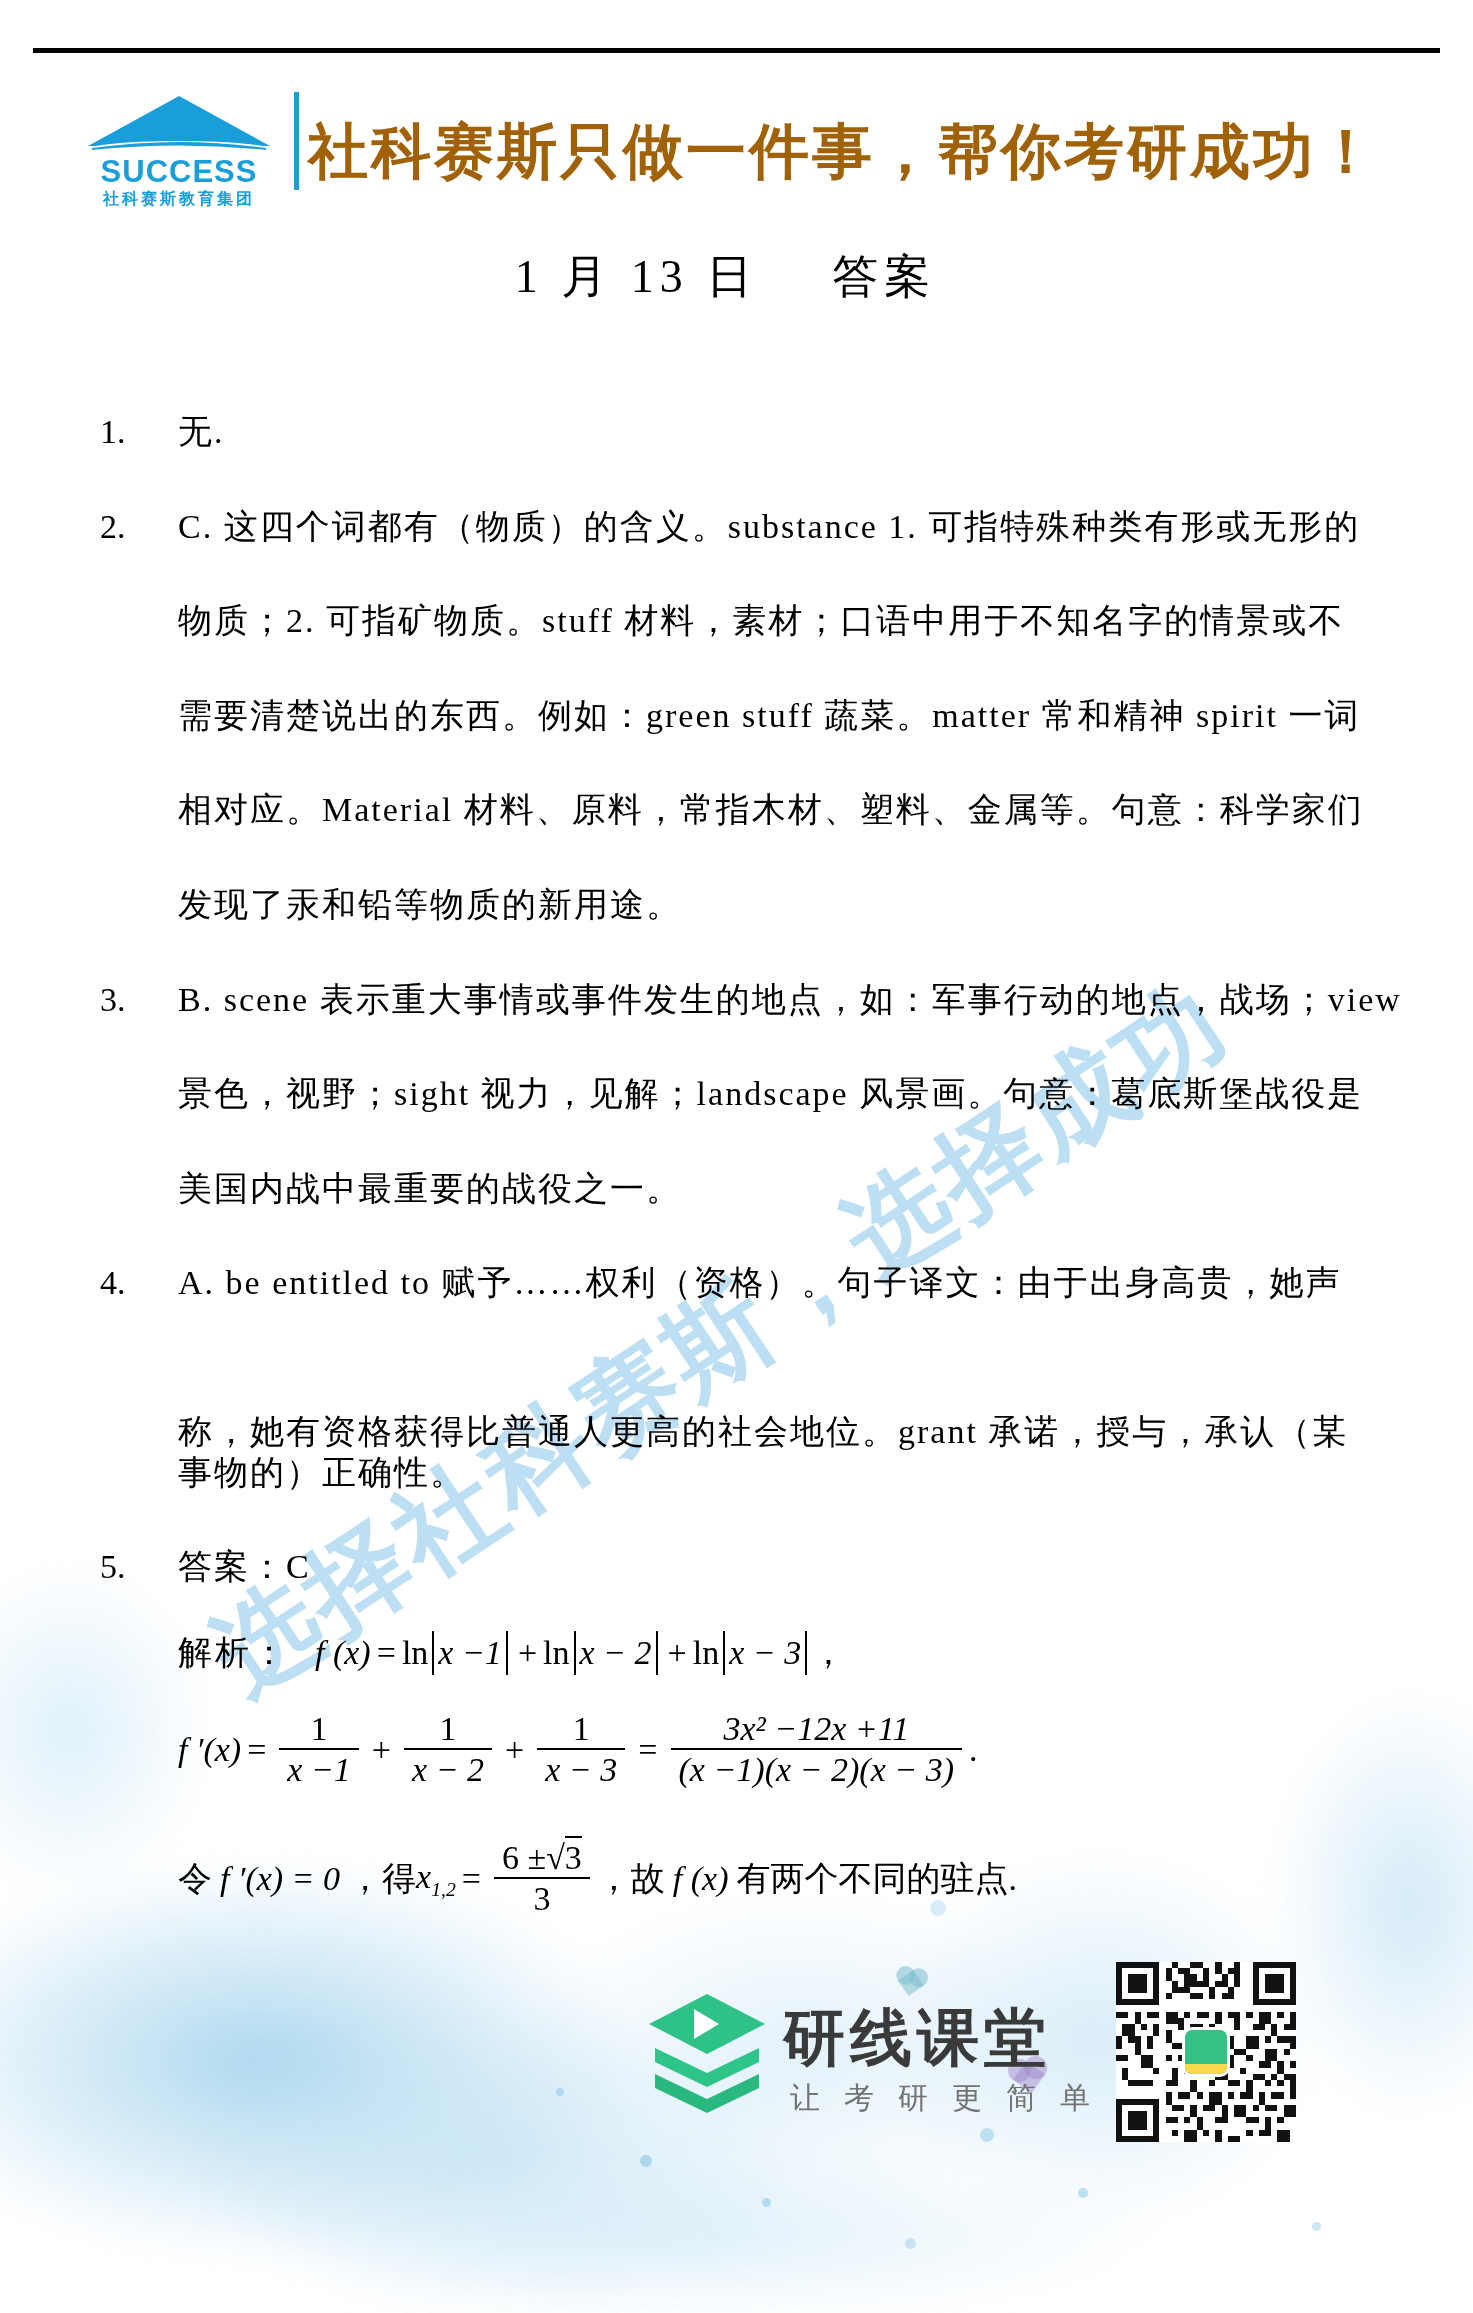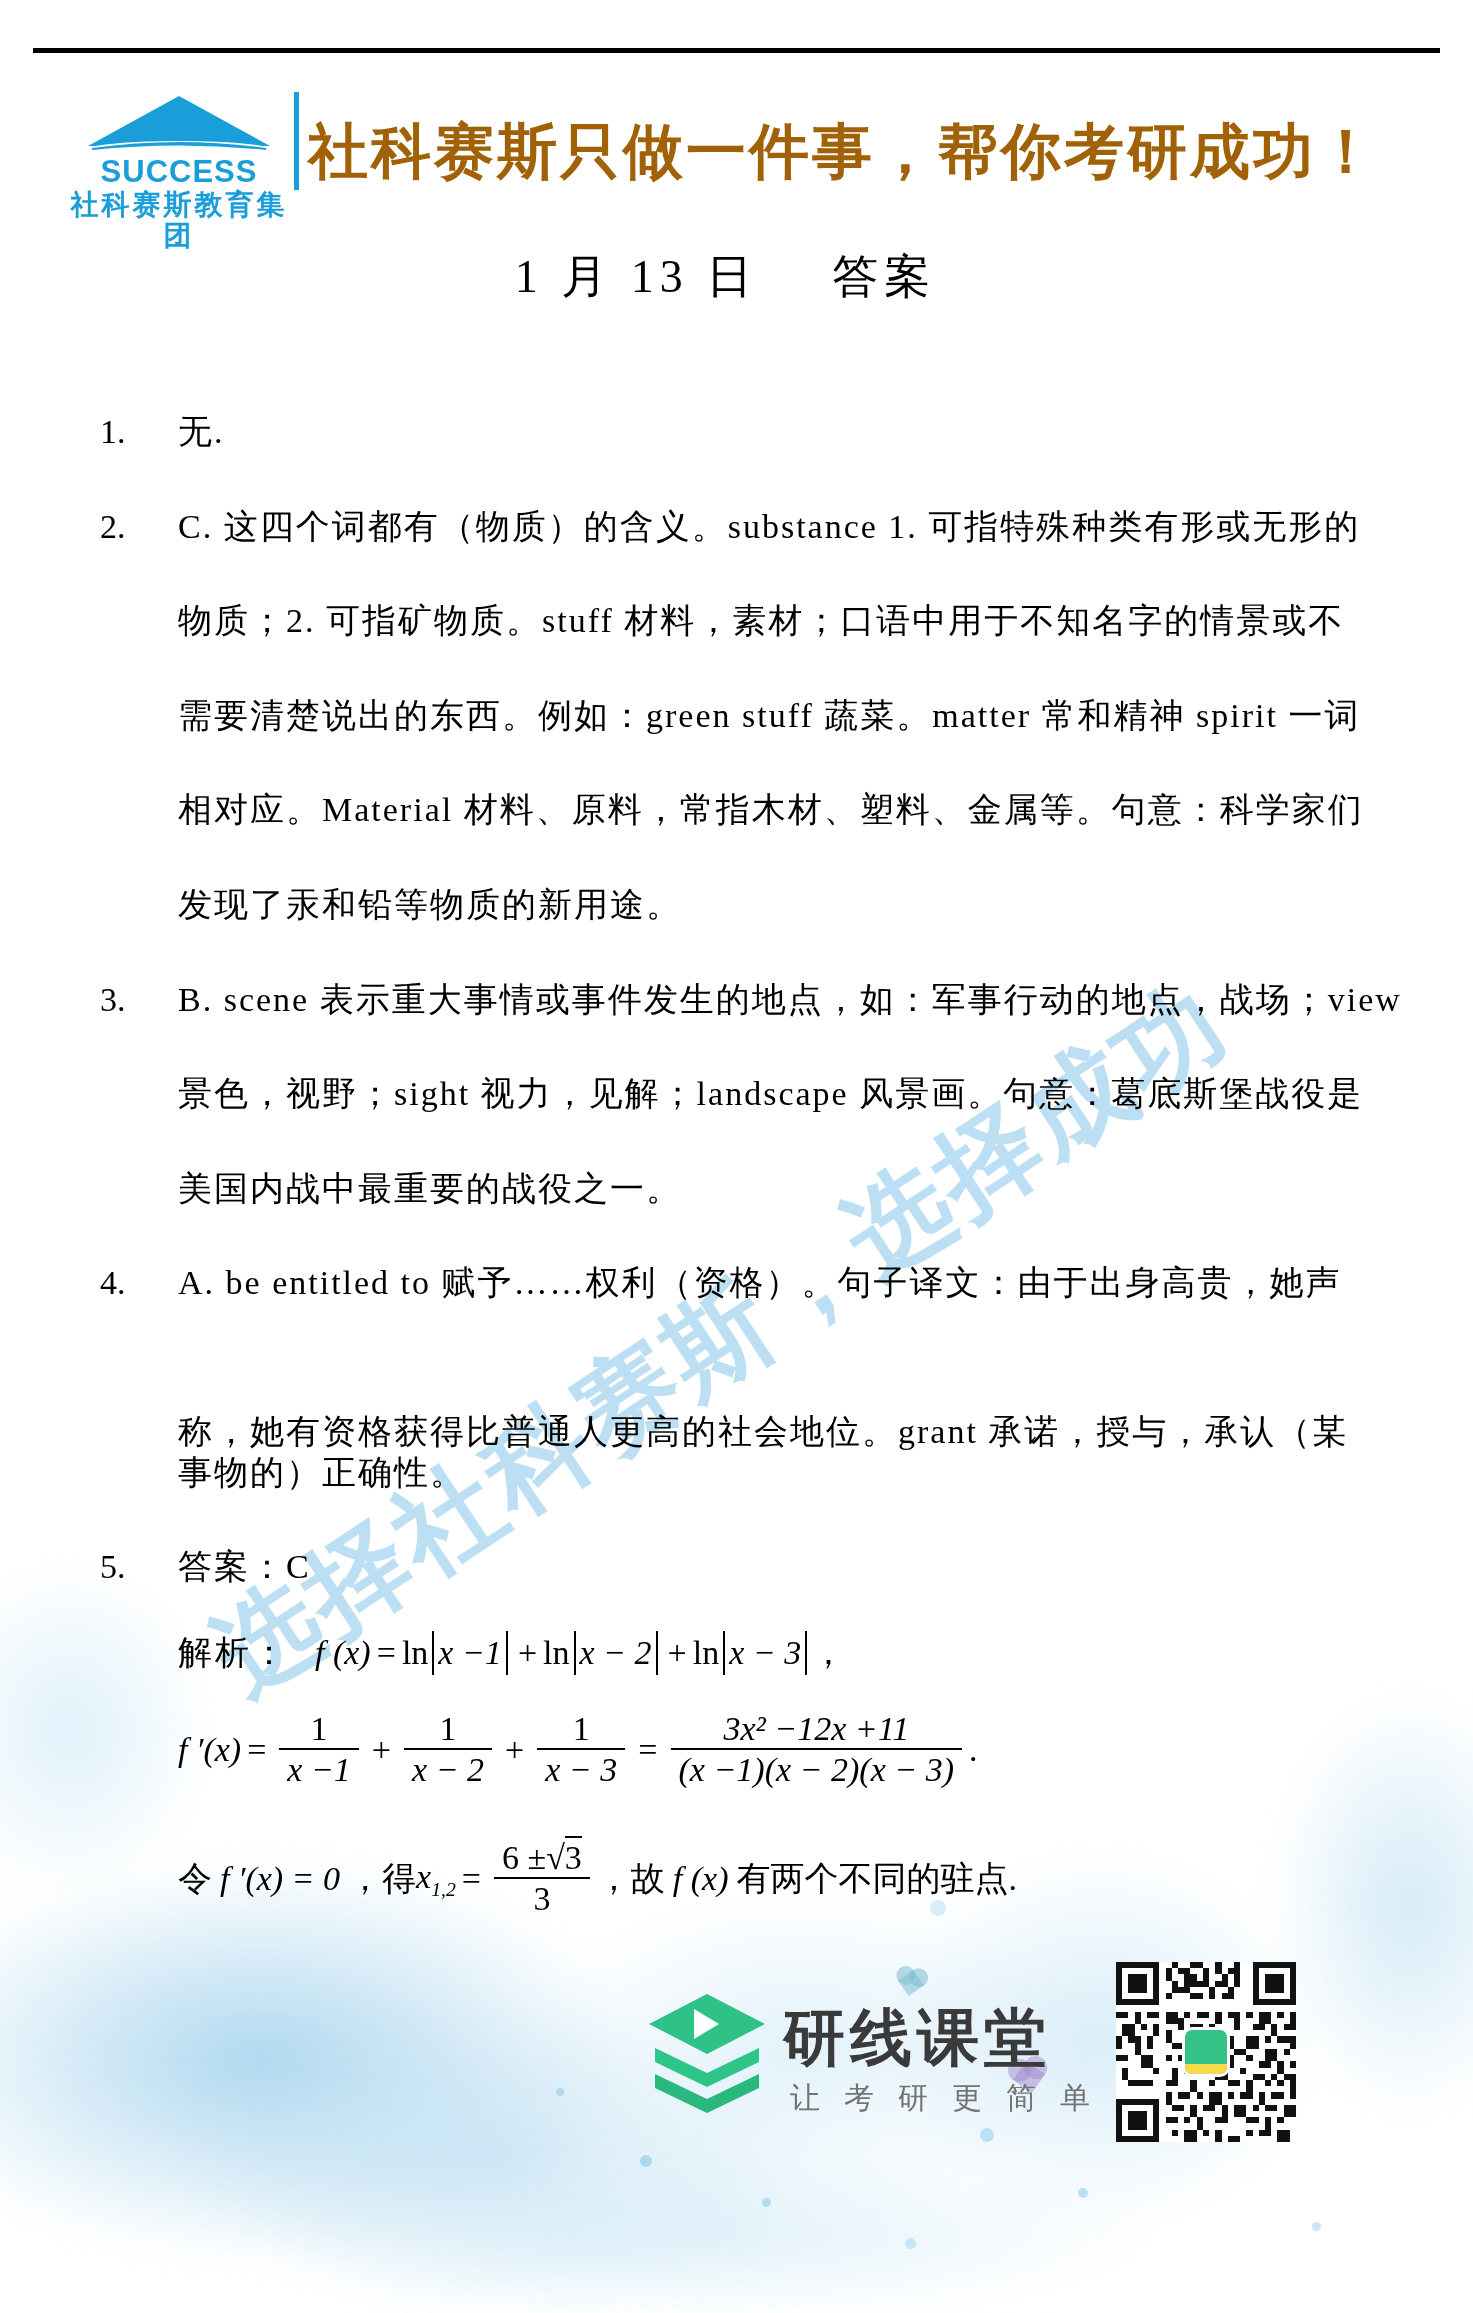--- a/index.html
+++ b/index.html
@@ -14,21 +14,21 @@
       transform:rotate(-33.5deg);transform-origin:left center;}
   .heart{position:absolute;width:22px;height:22px;background:currentcolor;transform:rotate(-45deg);z-index:1;}
   .heart::before{content:"";position:absolute;top:-11px;left:0;width:22px;height:22px;border-radius:50%;background:currentcolor;}
   .heart::after{content:"";position:absolute;top:0;left:11px;width:22px;height:22px;border-radius:50%;background:currentcolor;}
   
   .rule{position:absolute;left:33px;top:48px;width:1407px;height:5px;background:#000;z-index:2;}
   .logo{position:absolute;left:70px;top:96px;width:218px;text-align:center;z-index:2;}
   .logo .word{font-family:"Liberation Sans","DejaVu Sans",sans-serif;font-weight:700;
               font-size:31px;color:#1a9ed9;letter-spacing:1px;line-height:1.0;margin-top:2px;}
   .logo .grp{font-family:"Liberation Sans","DejaVu Sans",sans-serif;font-weight:700;
-             font-size:28px;color:#1a9ed9;letter-spacing:3px;line-height:1.1;margin-top:3px;}
+             font-size:16px;color:#1a9ed9;letter-spacing:3px;line-height:1.1;margin-top:3px;}
   .hdiv{position:absolute;left:294px;top:92px;width:5px;height:98px;background:#1a9ed9;z-index:2;}
   .slogan{position:absolute;left:308px;top:112px;width:1120px;z-index:2;
           font-family:"Liberation Sans","DejaVu Sans",sans-serif;font-weight:700;
           font-size:60px;color:#a16207;letter-spacing:3px;white-space:nowrap;}
   
   .title{position:absolute;left:0;top:246px;width:1451px;text-align:center;z-index:2;
          font-size:46px;letter-spacing:6px;}
   .title .gap{display:inline-block;width:74px;}
   
   .row{position:absolute;left:100px;width:1290px;font-size:34px;letter-spacing:2px;

